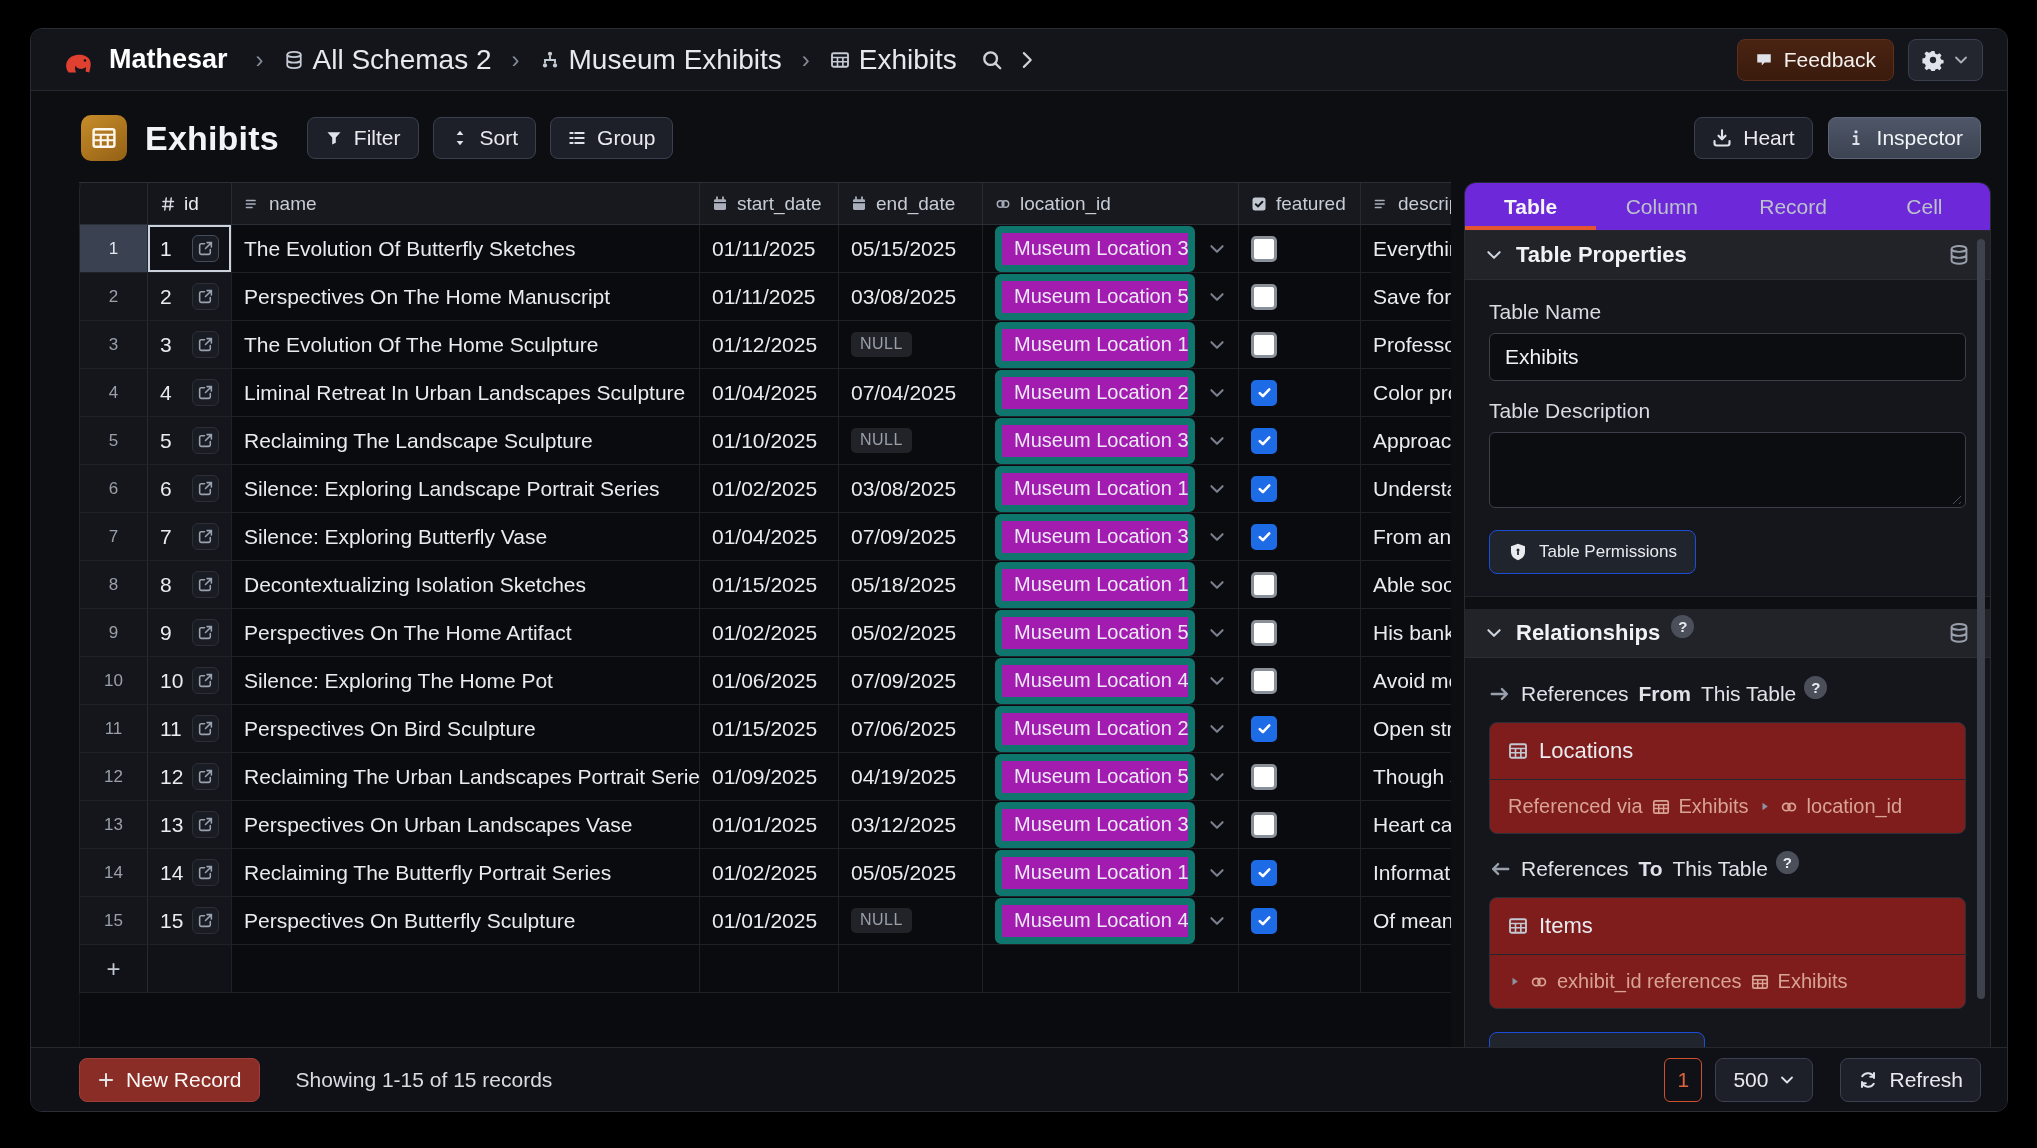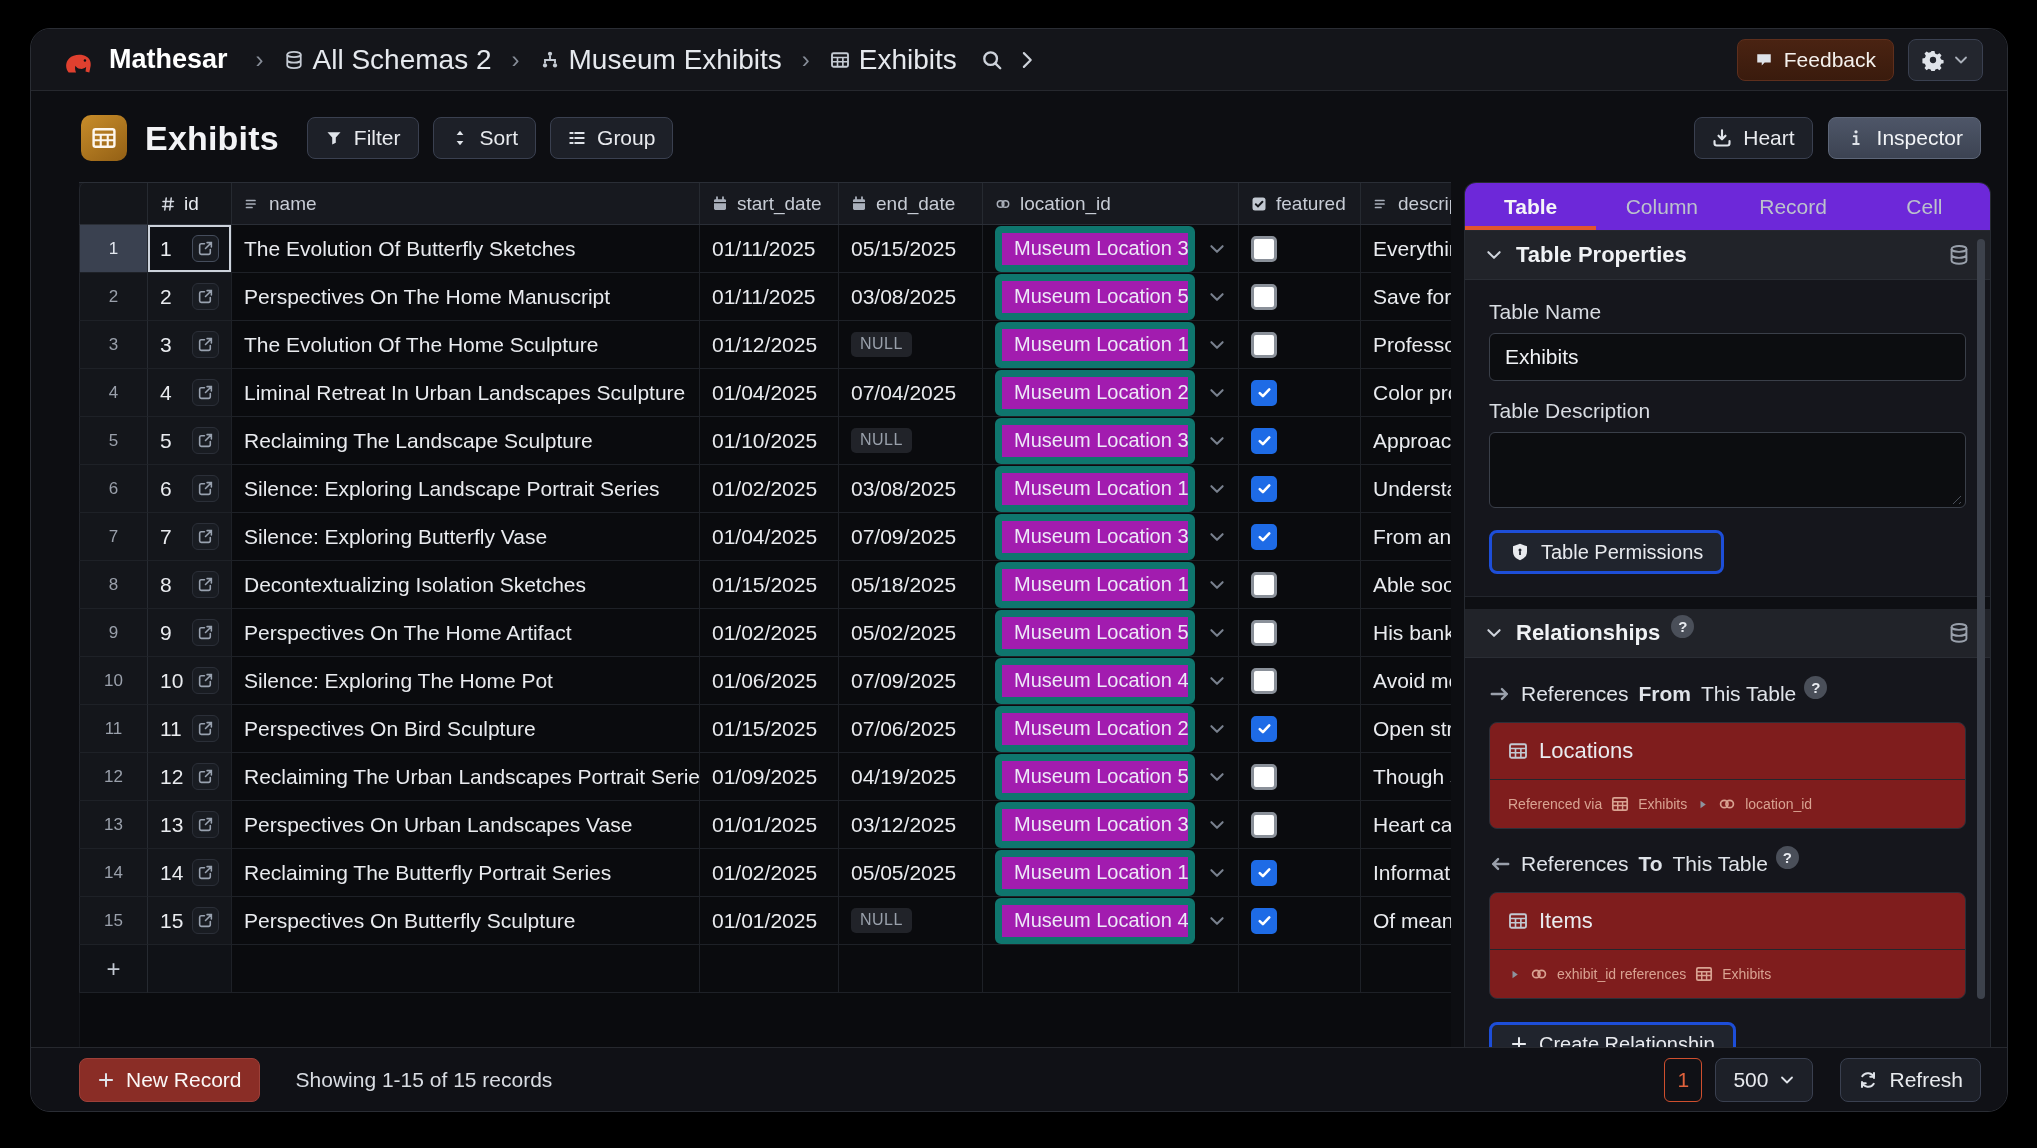--- a/index.html
+++ b/index.html
@@ -1,20 +1,20 @@
 <!DOCTYPE html>
 <html><head>
 <meta charset="utf-8">
 <style>
   *{box-sizing:border-box;margin:0;padding:0}
   html,body{background:#000}
   body{font-family:"Liberation Sans",sans-serif;-webkit-font-smoothing:antialiased}
   .stage{position:relative;width:2037px;height:1148px;background:#000;overflow:hidden}
   .window{position:absolute;left:30px;top:28px;width:1978px;height:1084px;background:#0d0e12;
-    border:1px solid #2a2d34;border-radius:20px;overflow:hidden;display:flex;flex-direction:column}
+    border:1px solid #2a2d34;border-radius:12px;overflow:hidden;display:flex;flex-direction:column}
 
   
   .i{display:inline-flex;flex:0 0 auto}
   .i svg{width:100%;height:100%;display:block}
   .i16{width:16px;height:16px}.i18{width:18px;height:18px}.i20{width:20px;height:20px}
   .i22{width:22px;height:22px}.i26{width:26px;height:26px}
   .i34{width:36px;height:36px}
 
   
   .topbar{flex:0 0 62px;display:flex;align-items:center;justify-content:space-between;
@@ -102,31 +102,31 @@
   .tinput{width:100%;height:48px;background:#0c0d10;border:1px solid #3a3f49;border-radius:6px;
     color:#f0f2f5;font-size:21px;padding:0 15px;font-family:"Liberation Sans",sans-serif}
   .tarea-wrap{position:relative;margin-bottom:18px}
   .tarea{width:100%;height:76px;background:#0c0d10;border:1px solid #3a3f49;border-radius:6px;resize:none;
     color:#f0f2f5;font-size:20px;padding:10px 14px;font-family:"Liberation Sans",sans-serif}
   .resize-corner{position:absolute;right:5px;bottom:8px;width:12px;height:12px;
     background:repeating-linear-gradient(135deg,transparent 0 3px,#4a4f59 3px 4px);
     clip-path:polygon(100% 0,100% 100%,0 100%)}
   .mb18{margin-bottom:18px}
   .ghost-btn{display:inline-flex;align-items:center;gap:11px;height:44px;padding:0 18px;
-    background:#20242d;border:3px solid #1d4ed8;border-radius:8px;color:#e8eaee;font-size:20px;cursor:pointer}
+    background:#20242d;border:1px solid #1d4ed8;border-radius:8px;color:#e8eaee;font-size:17px;cursor:pointer}
   .refhead{display:flex;align-items:center;gap:10px;font-size:21px;color:#dfe3e9;margin:4px 0 16px}
   .refhead .arrow{color:#9aa0ab}
   .refhead b{font-weight:700}
   .qmark{width:23px;height:23px;border-radius:50%;background:#4a4f59;color:#e8ebf0;font-size:15px;
     font-weight:700;display:inline-flex;align-items:center;justify-content:center;transform:translateY(-7px);margin-left:-2px}
   .card{border:1px solid #2c2f38;border-radius:8px;background:#7f1d1d;margin-bottom:23px;overflow:hidden}
   .card-title{display:flex;align-items:center;gap:11px;padding:15px 18px;font-size:22px;color:#e9ebef;
     border-bottom:1px solid #24262d}
   .card-title .i{color:#c3c9d2}
-  .card-link{display:flex;align-items:center;gap:9px;padding:15px 18px;font-size:14px;color:#d9a392;cursor:pointer}
+  .card-link{display:flex;align-items:center;gap:9px;padding:15px 18px;font-size:20px;color:#d9a392;cursor:pointer}
   .card-link .tri{color:#8d939e}
   .vthumb{position:absolute;right:5px;top:56px;width:8px;height:760px;border-radius:4px;background:#3d424c}
 
   
   .footer{flex:0 0 64px;display:flex;align-items:center;justify-content:space-between;
     padding:0 26px 0 48px;background:#101116;border-top:1px solid #26282e}
   .f-left{display:flex;align-items:center;gap:36px}
   .btn-newrec{background:#8a2d26;border-color:#9d4039;color:#fbf7f6;height:44px}
   .showing{font-size:21px;color:#d8dce2}
   .f-right{display:flex;align-items:center;gap:13px}

